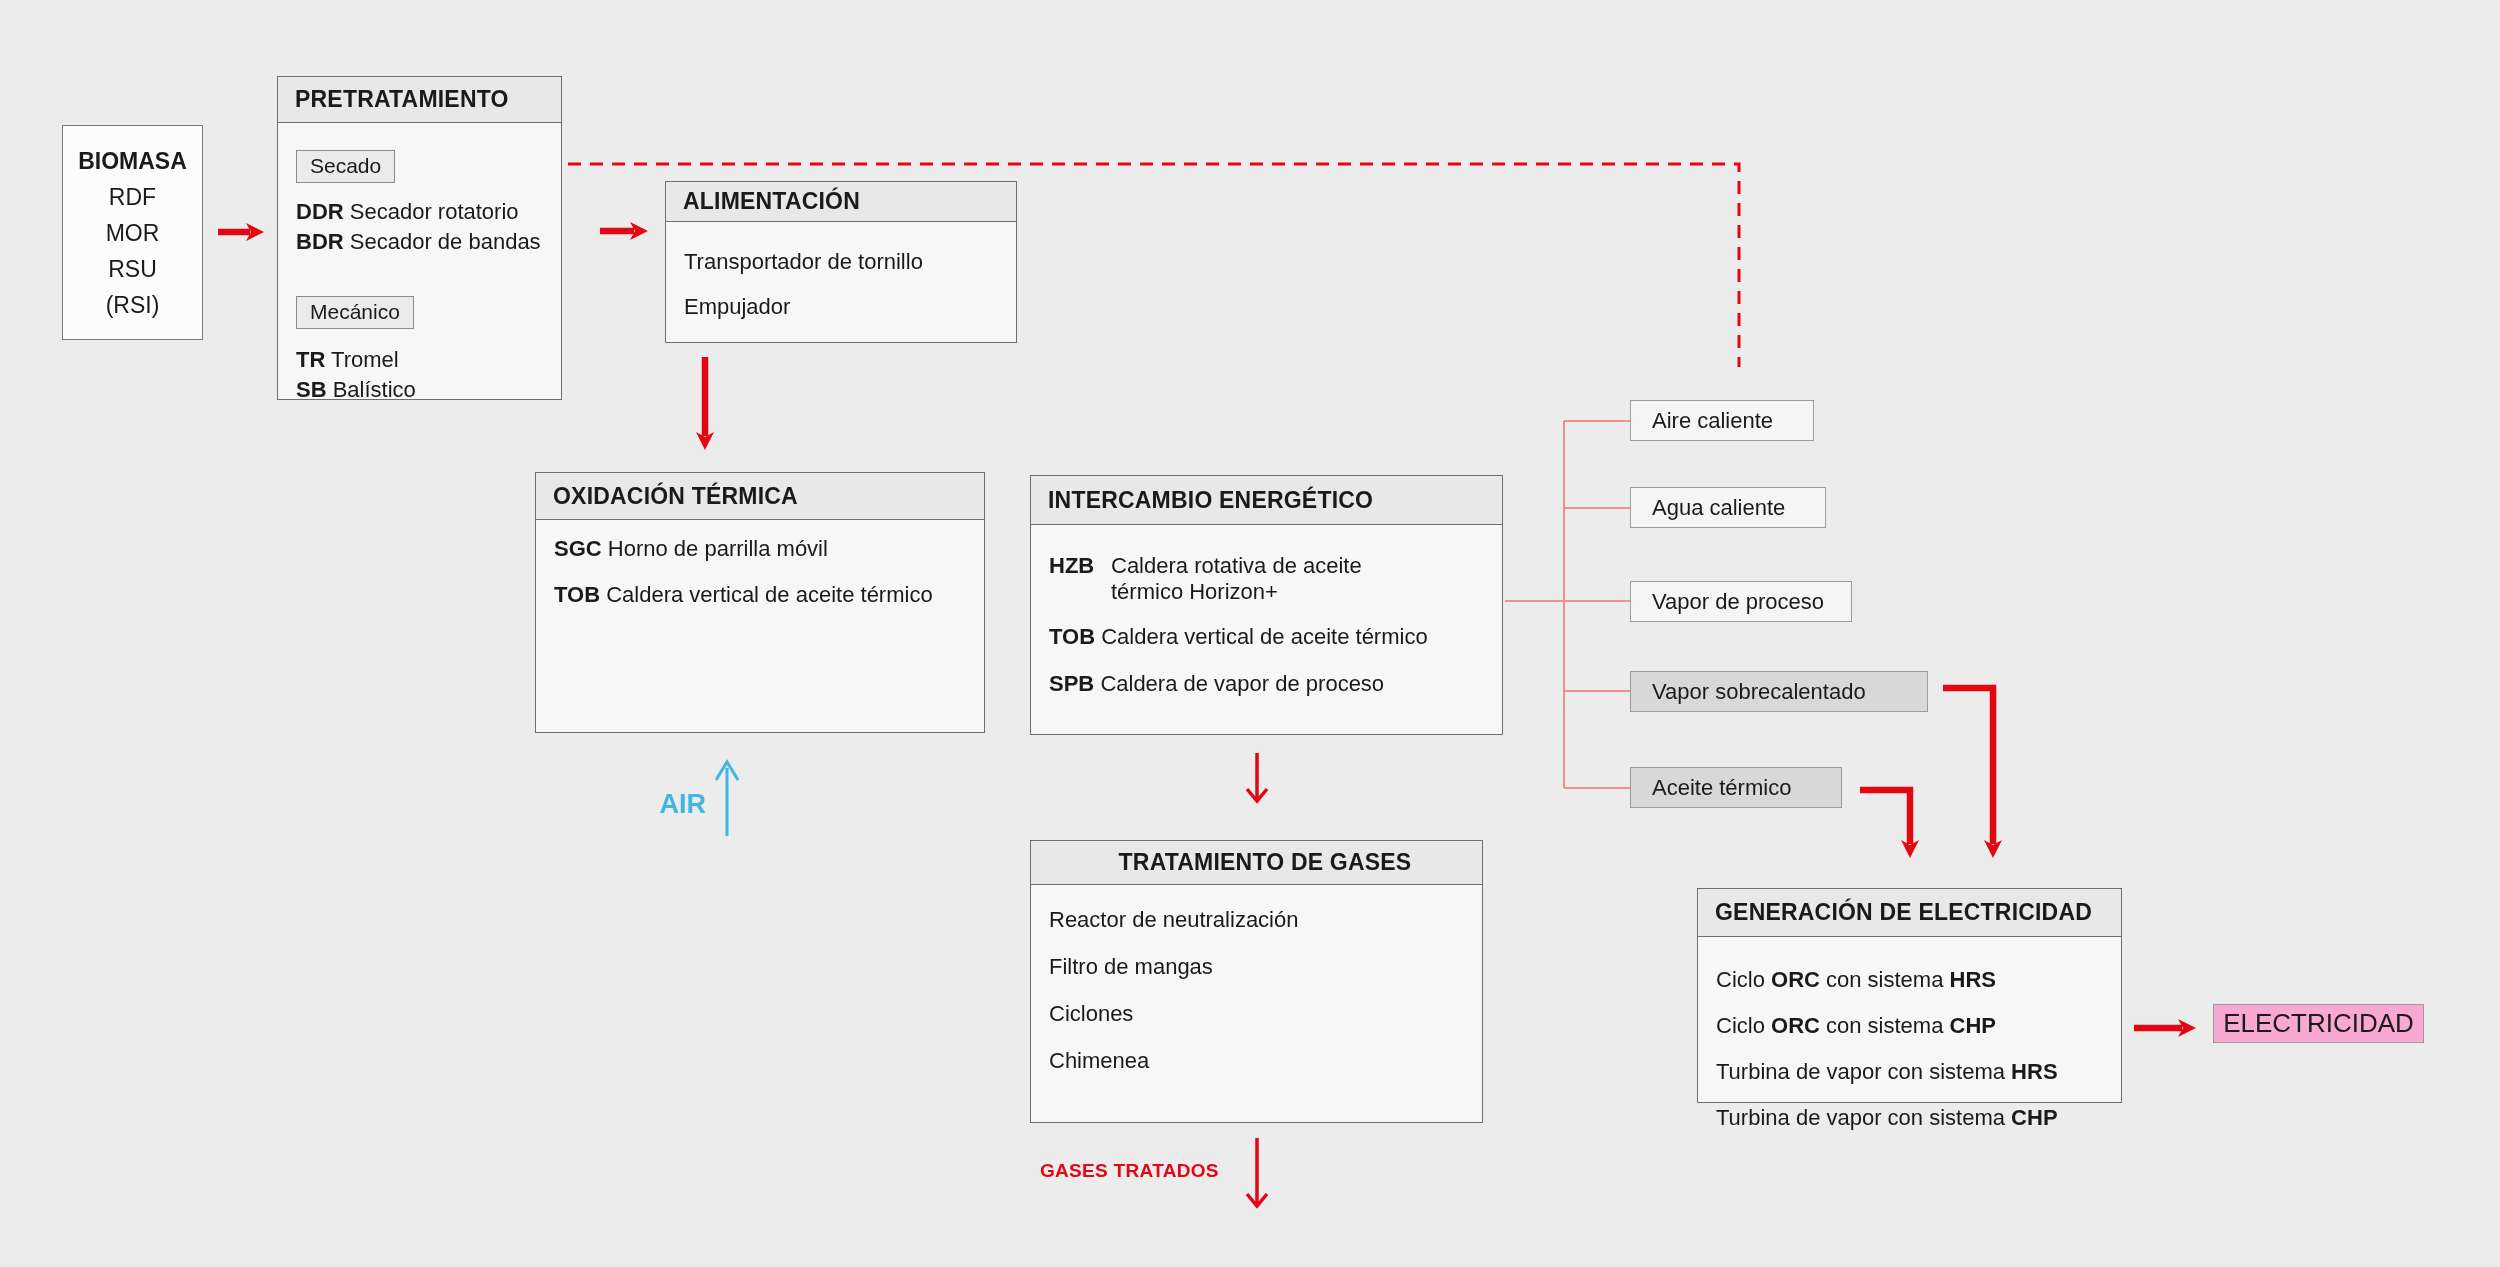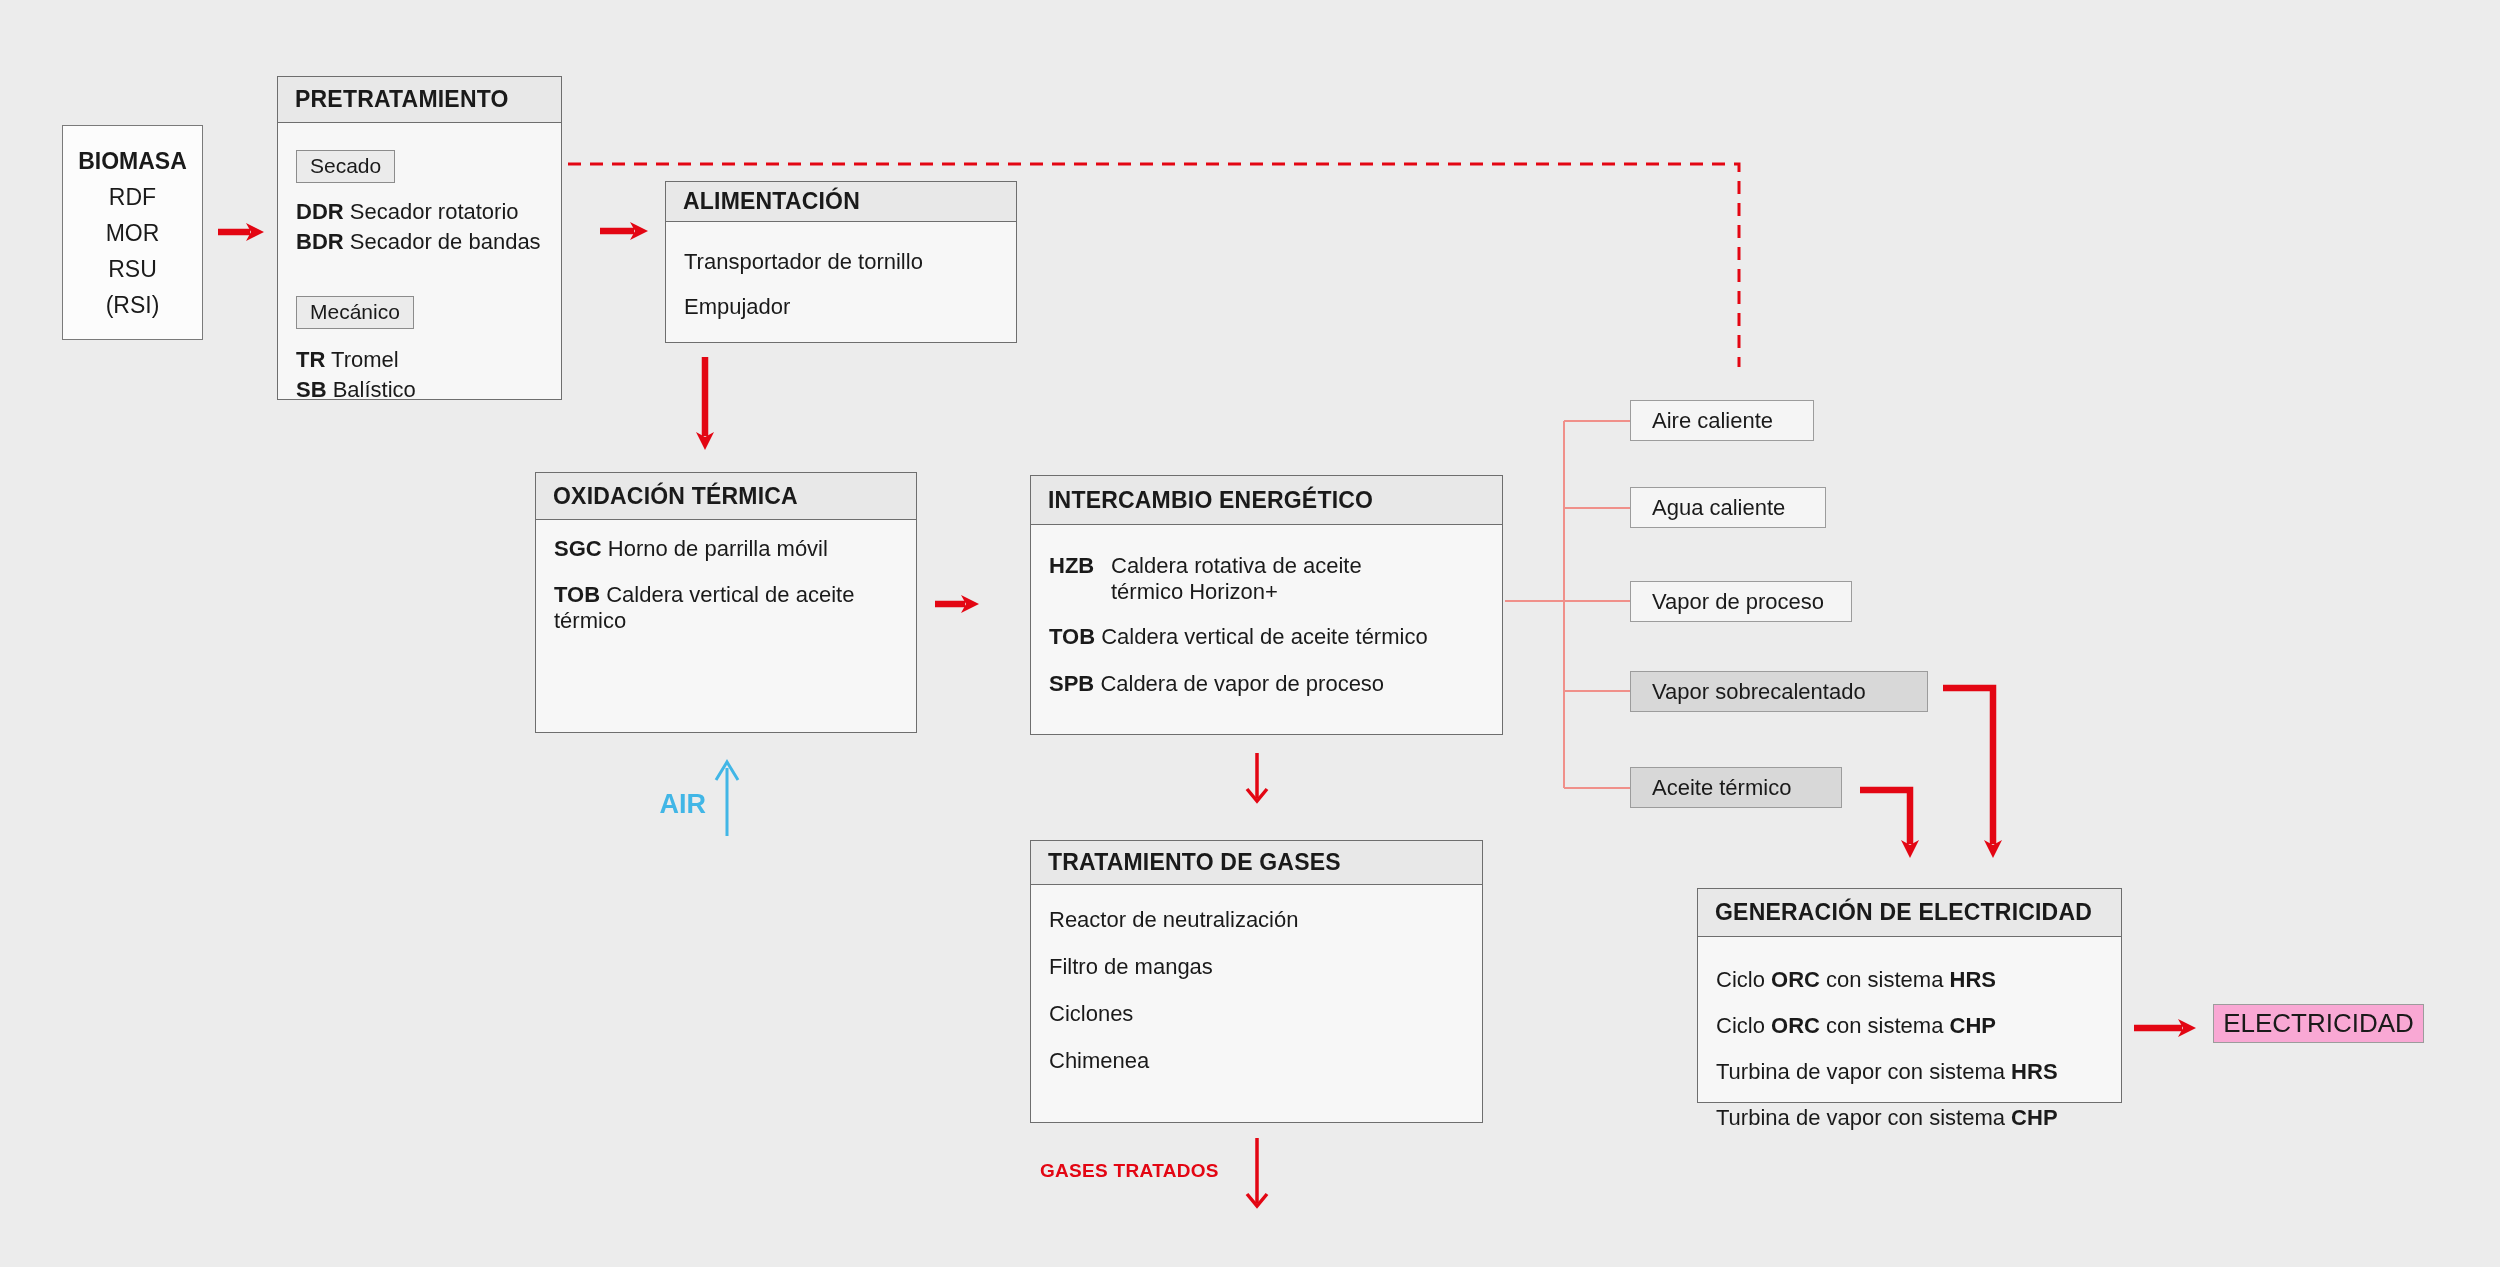--- a/index.html
+++ b/index.html
@@ -28,37 +28,37 @@
   #pretratamiento .panel-header{height:45px;}
   #pretratamiento .chip1{margin:27px 0 14px 0;}
   #pretratamiento .chip2{margin:21px 0 16px 0;}
 
   #alimentacion{left:665px;top:181px;width:352px;height:162px;}
   #alimentacion .panel-header{height:39px;}
   #alimentacion .line{line-height:28px;}
   #alimentacion .l1{margin-top:26px;}
   #alimentacion .l2{margin-top:17px;}
 
-  #oxidacion{left:535px;top:472px;width:382px;height:261px;}
+  #oxidacion{left:535px;top:472px;width:450px;height:261px;}
   #oxidacion .panel-header{height:46px;}
   #oxidacion .i1{margin-top:25px;}
   #oxidacion .i1 .lbl{max-width:300px;}
   #oxidacion .i2{margin-top:14px;}
   #oxidacion .i3{margin-top:18px;font-size:22px;line-height:26px;}
 
   #intercambio{left:1030px;top:475px;width:473px;height:260px;}
   #intercambio .panel-header{height:48px;}
   #intercambio .i1{margin-top:28px;}
   #intercambio .i1 .code{width:62px;}
   #intercambio .i1 .lbl{max-width:300px;}
   #intercambio .i2{margin-top:17px;}
   #intercambio .i3{margin-top:17px;}
 
   #tratamiento{left:1030px;top:840px;width:453px;height:283px;}
-  #tratamiento .panel-header{height:43px;}
+  #tratamiento .panel-header{height:43px;justify-content:center;}
   #tratamiento .line{line-height:28px;margin-top:19px;}
   #tratamiento .line:first-of-type{margin-top:21px;}
 
   #generacion{left:1697px;top:888px;width:425px;height:215px;}
   #generacion .panel-header{height:47px;}
   #generacion .line{line-height:28px;margin-top:18px;}
   #generacion .line:first-of-type{margin-top:29px;}
 
   .outbox{position:absolute;left:1630px;box-sizing:border-box;border:1px solid #9c9c9c;
     background:#f5f5f5;display:flex;align-items:center;padding-left:21px;font-size:22px;z-index:2;height:41px;}

